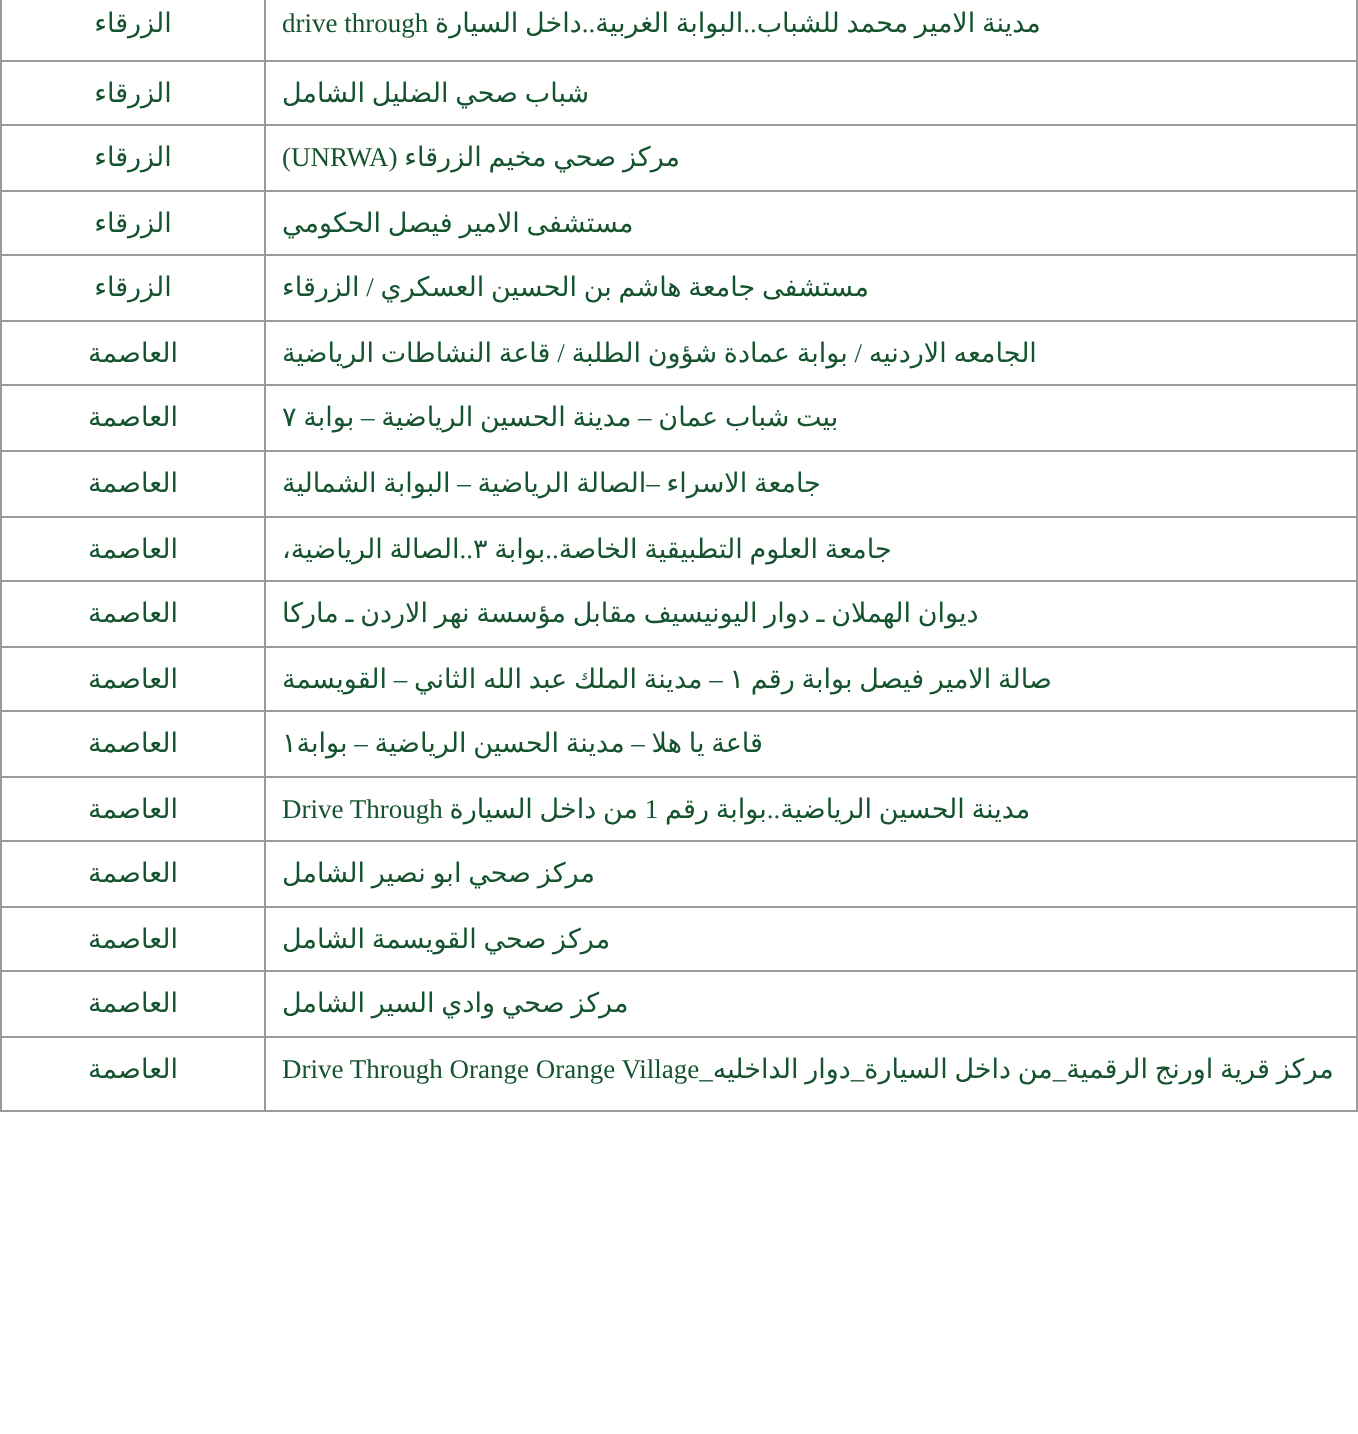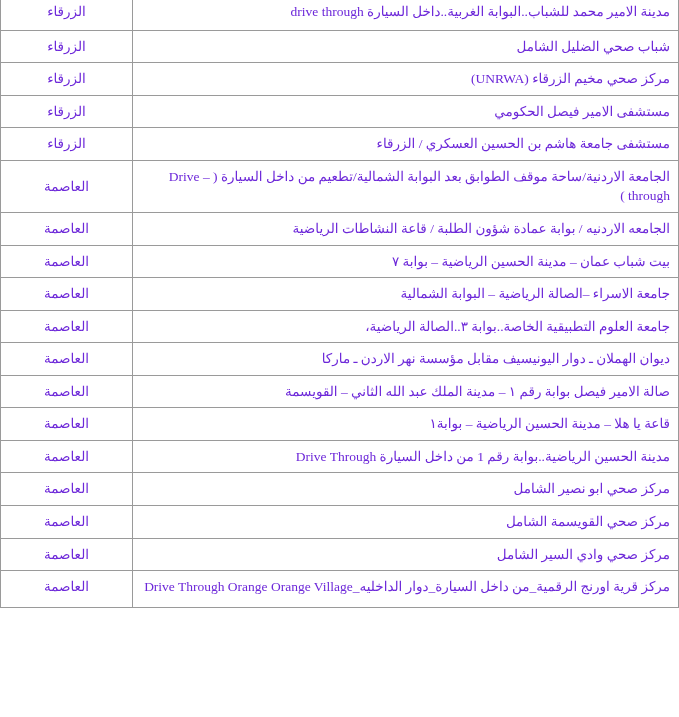--- a/index.html
+++ b/index.html
@@ -23,29 +23,29 @@
     width: 679px;
     table-layout: fixed;
     direction: rtl;
   }
   table.locations-table td {
     border: 1px solid #9a9a9a;
     padding: 6px 8px;
     font-size: 13.5px;
     line-height: 1.45;
     vertical-align: middle;
-    color: #6d28d9;
+    color: #14532d;
   }
   td.gov-cell {
     width: 115px;
     text-align: center;
     white-space: nowrap;
   }
   td.site-cell {
-    text-align: right;
+    text-align: left;
   }
   
   tr.clipped-top td {
     border-top: none;
     padding-top: 2px;
     padding-bottom: 8px;
   }
   tr.clipped-bottom td {
     padding-bottom: 10px;
   }
@@ -68,24 +68,20 @@
         <td class="site-cell">مركز صحي مخيم الزرقاء (UNRWA)</td>
         <td class="gov-cell">الزرقاء</td>
       </tr>
       <tr>
         <td class="site-cell">مستشفى الامير فيصل الحكومي</td>
         <td class="gov-cell">الزرقاء</td>
       </tr>
       <tr>
         <td class="site-cell">مستشفى جامعة هاشم بن الحسين العسكري / الزرقاء</td>
         <td class="gov-cell">الزرقاء</td>
-      </tr>
-      <tr>
-        <td class="site-cell">الجامعة الاردنية/ساحة موقف الطوابق بعد البوابة الشمالية/تطعيم من داخل السيارة ( Drive – through )</td>
-        <td class="gov-cell">العاصمة</td>
       </tr>
       <tr>
         <td class="site-cell">الجامعه الاردنيه / بوابة عمادة شؤون الطلبة / قاعة النشاطات الرياضية</td>
         <td class="gov-cell">العاصمة</td>
       </tr>
       <tr>
         <td class="site-cell">بيت شباب عمان – مدينة الحسين الرياضية – بوابة ٧</td>
         <td class="gov-cell">العاصمة</td>
       </tr>
       <tr>

